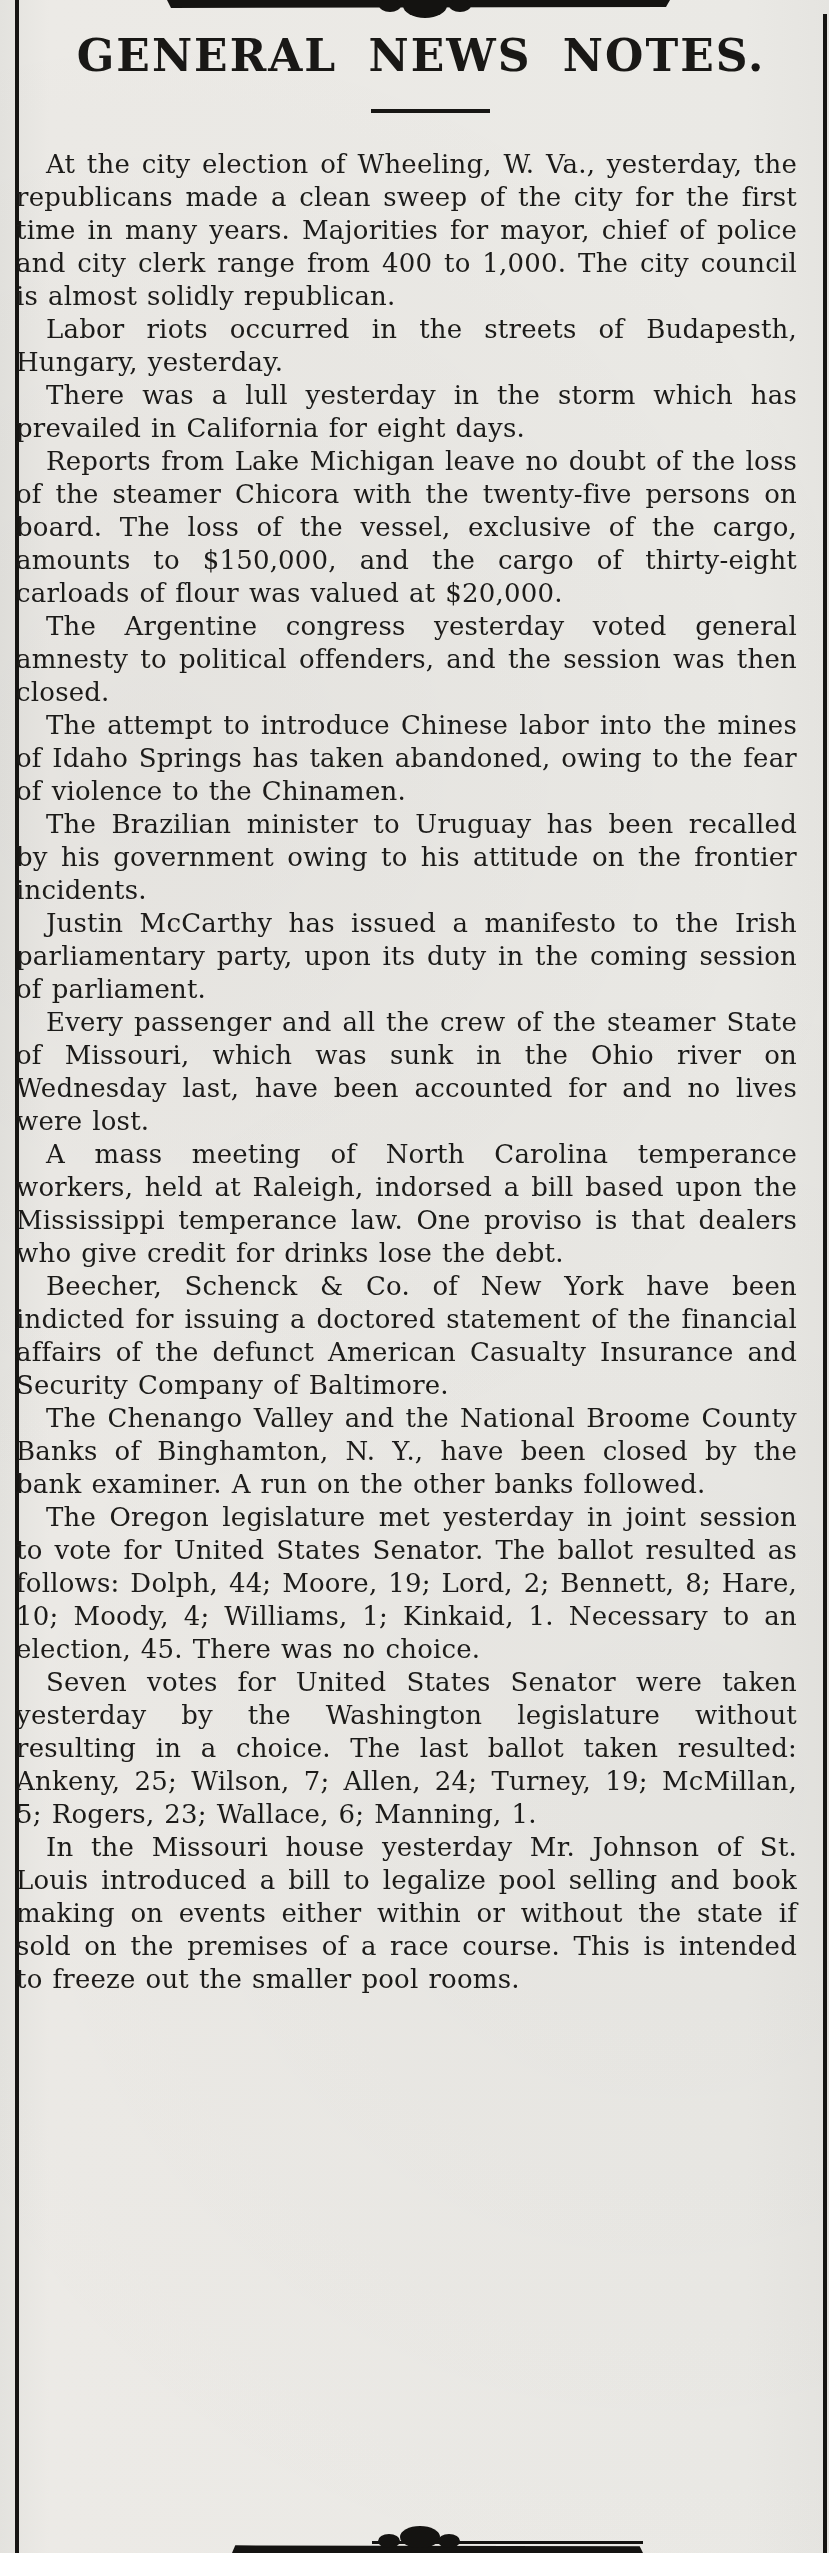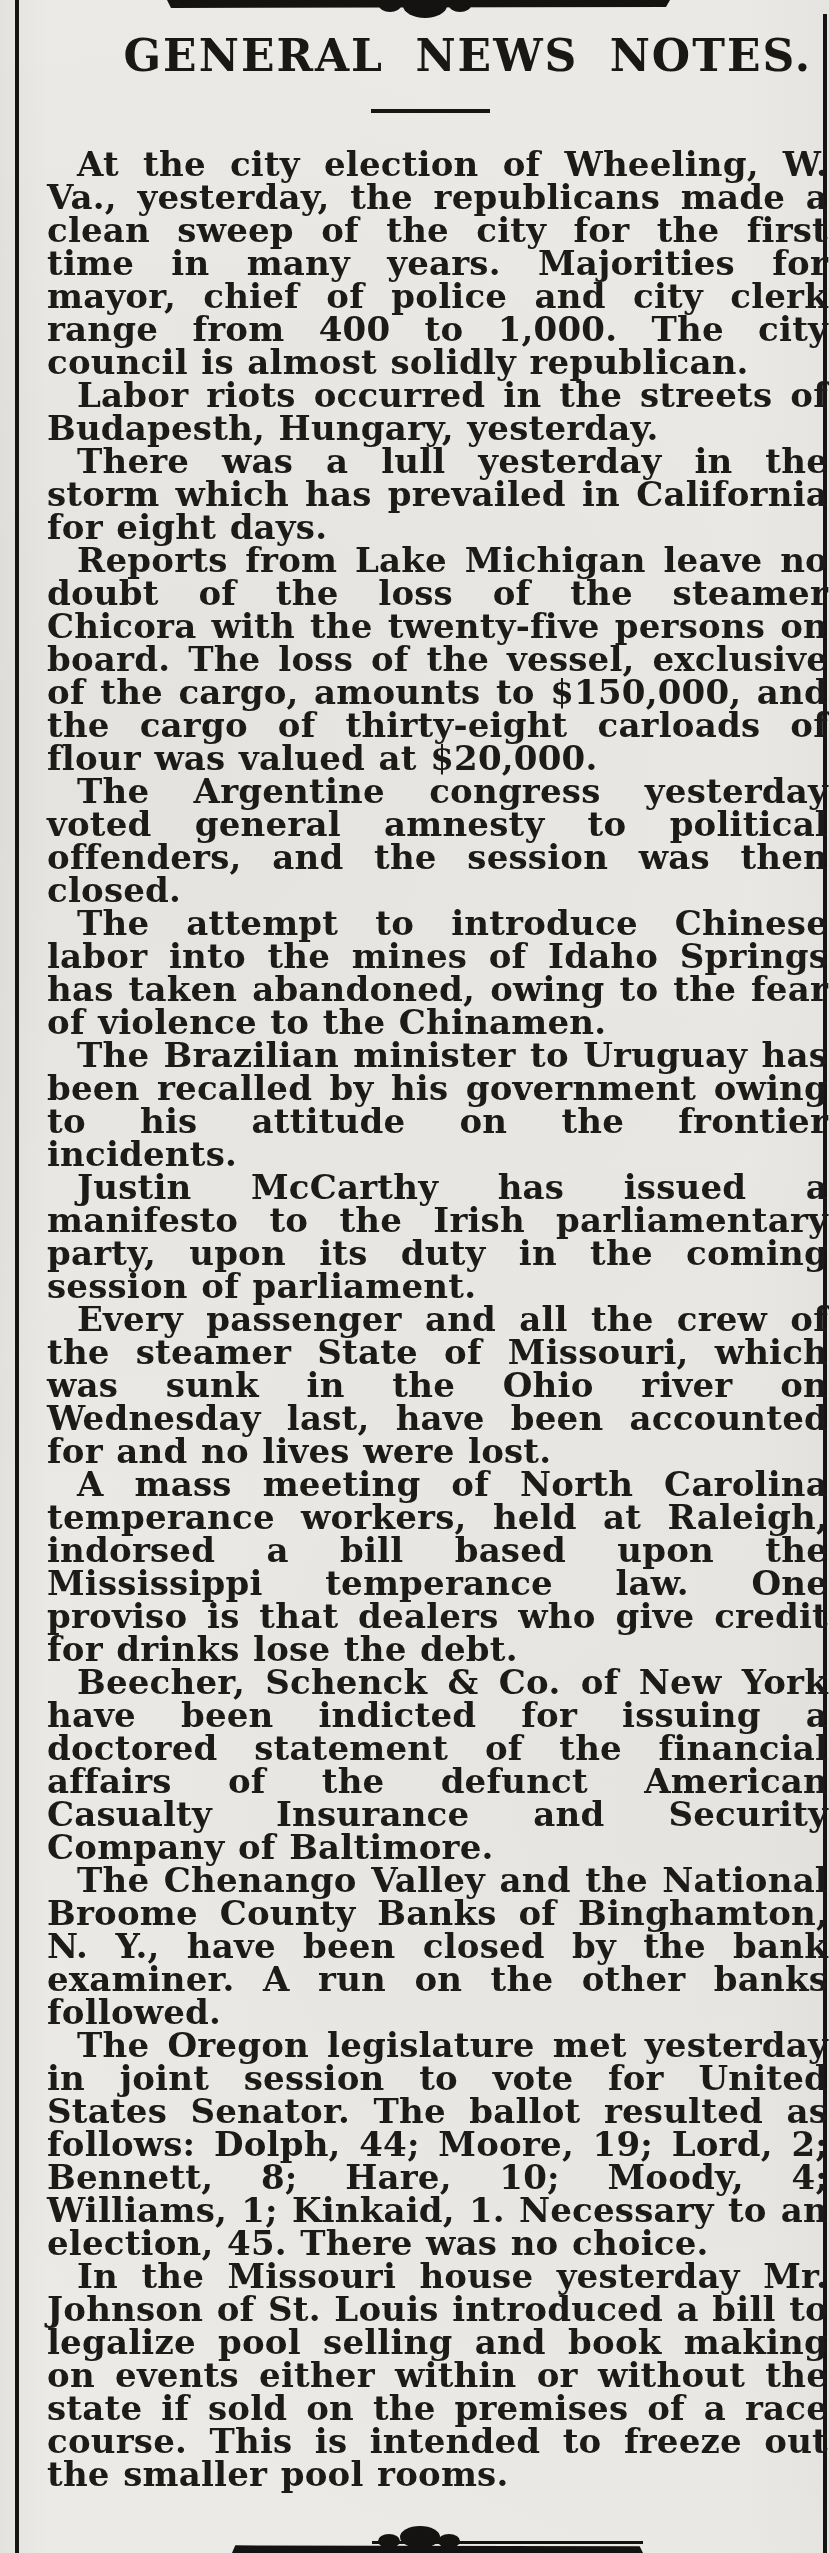--- a/index.html
+++ b/index.html
@@ -48,43 +48,43 @@
   .orn { position: absolute; background: #141311; border-radius: 50%; }
   .divider-top .orn-main { left: 236px; top: -7px; width: 44px; height: 25px; }
   .divider-top .orn-l    { left: 212px; top: -1px; width: 22px; height: 13px; }
   .divider-top .orn-r    { left: 282px; top: -1px; width: 22px; height: 13px; }
   
   .headline {
     position: absolute;
     top: 30px; left: 30px;
     width: 782px;
     margin: 0;
-    text-align: right;
+    text-align: center;
     font-size: 44px;
     font-weight: 700;
     letter-spacing: 2px;
     word-spacing: 14px;
     color: #191816;
     white-space: nowrap;
   }
   .headline-rule {
     position: absolute;
     top: 109px; left: 371px;
     width: 119px; height: 4px;
     background: #171614;
   }
   
   .body {
     position: absolute;
-    top: 148px; left: 47px;
+    top: 148px; left: 16px;
     width: 781px;
     text-align: justify;
-    font-size: 34px;
+    font-size: 26px;
     line-height: 33px;
-    font-weight: 700;
+    font-weight: 400;
     letter-spacing: 0.2px;
     word-spacing: 1.5px;
   }
   .body p {
     margin: 0;
     text-indent: 30px;
   }
   
   .divider-bottom {
     position: absolute;
@@ -134,20 +134,21 @@
       <p>Reports from Lake Michigan leave no doubt of the loss of the steamer Chicora with the twenty-five persons on board.  The loss of the vessel, exclusive of the cargo, amounts to $150,000, and the cargo of thirty-eight carloads of flour was valued at $20,000.</p>
       <p>The Argentine congress yesterday voted general amnesty to political offenders, and the session was then closed.</p>
       <p>The attempt to introduce Chinese labor into the mines of Idaho Springs has taken abandoned, owing to the fear of violence to the Chinamen.</p>
       <p>The Brazilian minister to Uruguay has been recalled by his government owing to his attitude on the frontier incidents.</p>
       <p>Justin McCarthy has issued a manifesto to the Irish parliamentary party, upon its duty in the coming session of parliament.</p>
       <p>Every passenger and all the crew of the steamer State of Missouri, which was sunk in the Ohio river on Wednesday last, have been accounted for and no lives were lost.</p>
       <p>A mass meeting of North Carolina temperance workers, held at Raleigh, indorsed a bill based upon the Mississippi temperance law.  One proviso is that dealers who give credit for drinks lose the debt.</p>
       <p>Beecher, Schenck &amp; Co. of New York have been indicted for issuing a doctored statement of the financial affairs of the defunct American Casualty Insurance and Security Company of Baltimore.</p>
       <p>The Chenango Valley and the National Broome County Banks of Binghamton, N. Y., have been closed by the bank examiner. A run on the other banks followed.</p>
       <p>The Oregon legislature met yesterday in joint session to vote for United States Senator.  The ballot resulted as follows: Dolph, 44; Moore, 19; Lord, 2; Bennett, 8; Hare, 10; Moody, 4; Williams, 1; Kinkaid, 1.  Necessary to an election, 45.  There was no choice.</p>
+      <p>Seven votes for United States Senator were taken yesterday by the Washington legislature without resulting in a choice. The last ballot taken resulted: Ankeny, 25; Wilson, 7; Allen, 24; Turney, 19; McMillan, 5; Rogers, 23; Wallace, 6; Manning, 1.</p>
       <p>In the Missouri house yesterday Mr. Johnson of St. Louis introduced a bill to legalize pool selling and book making on events either within or without the state if sold on the premises of a race course. This is intended to freeze out the smaller pool rooms.</p>
     </div>
 
   <div class="divider-bottom">
     <div class="thin"></div>
     <div class="bar"></div>
     <span class="orn orn-l"></span>
     <span class="orn orn-main"></span>
     <span class="orn orn-r"></span>
   </div>

